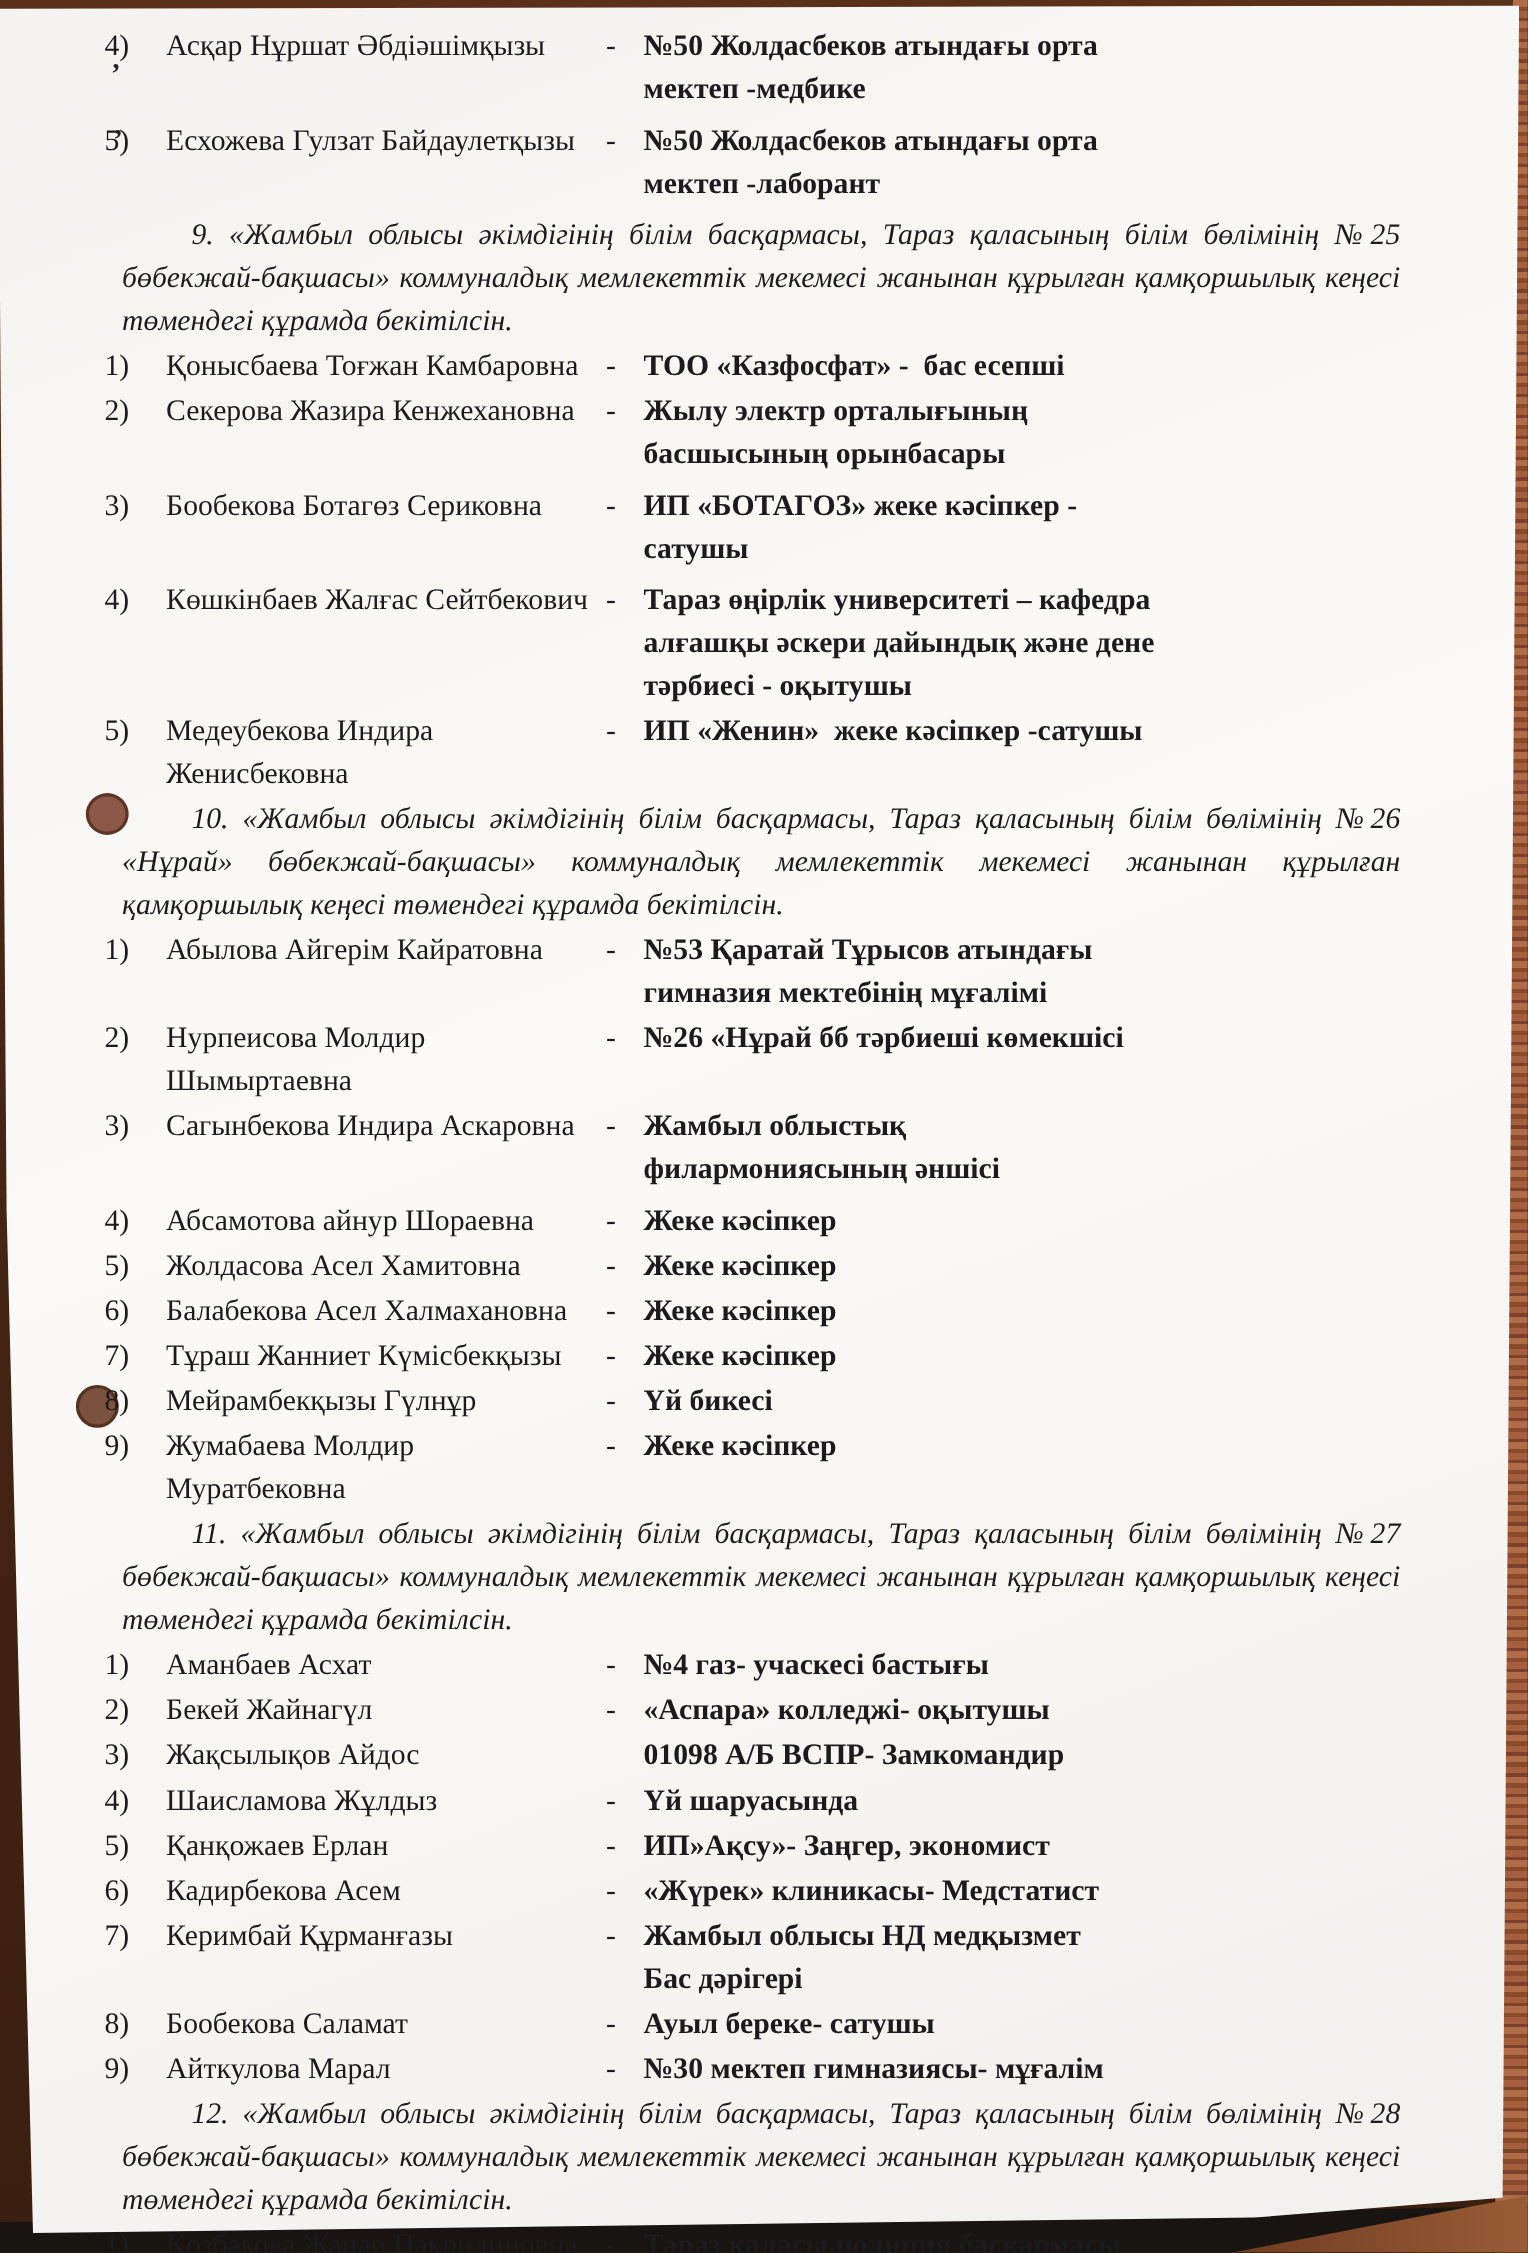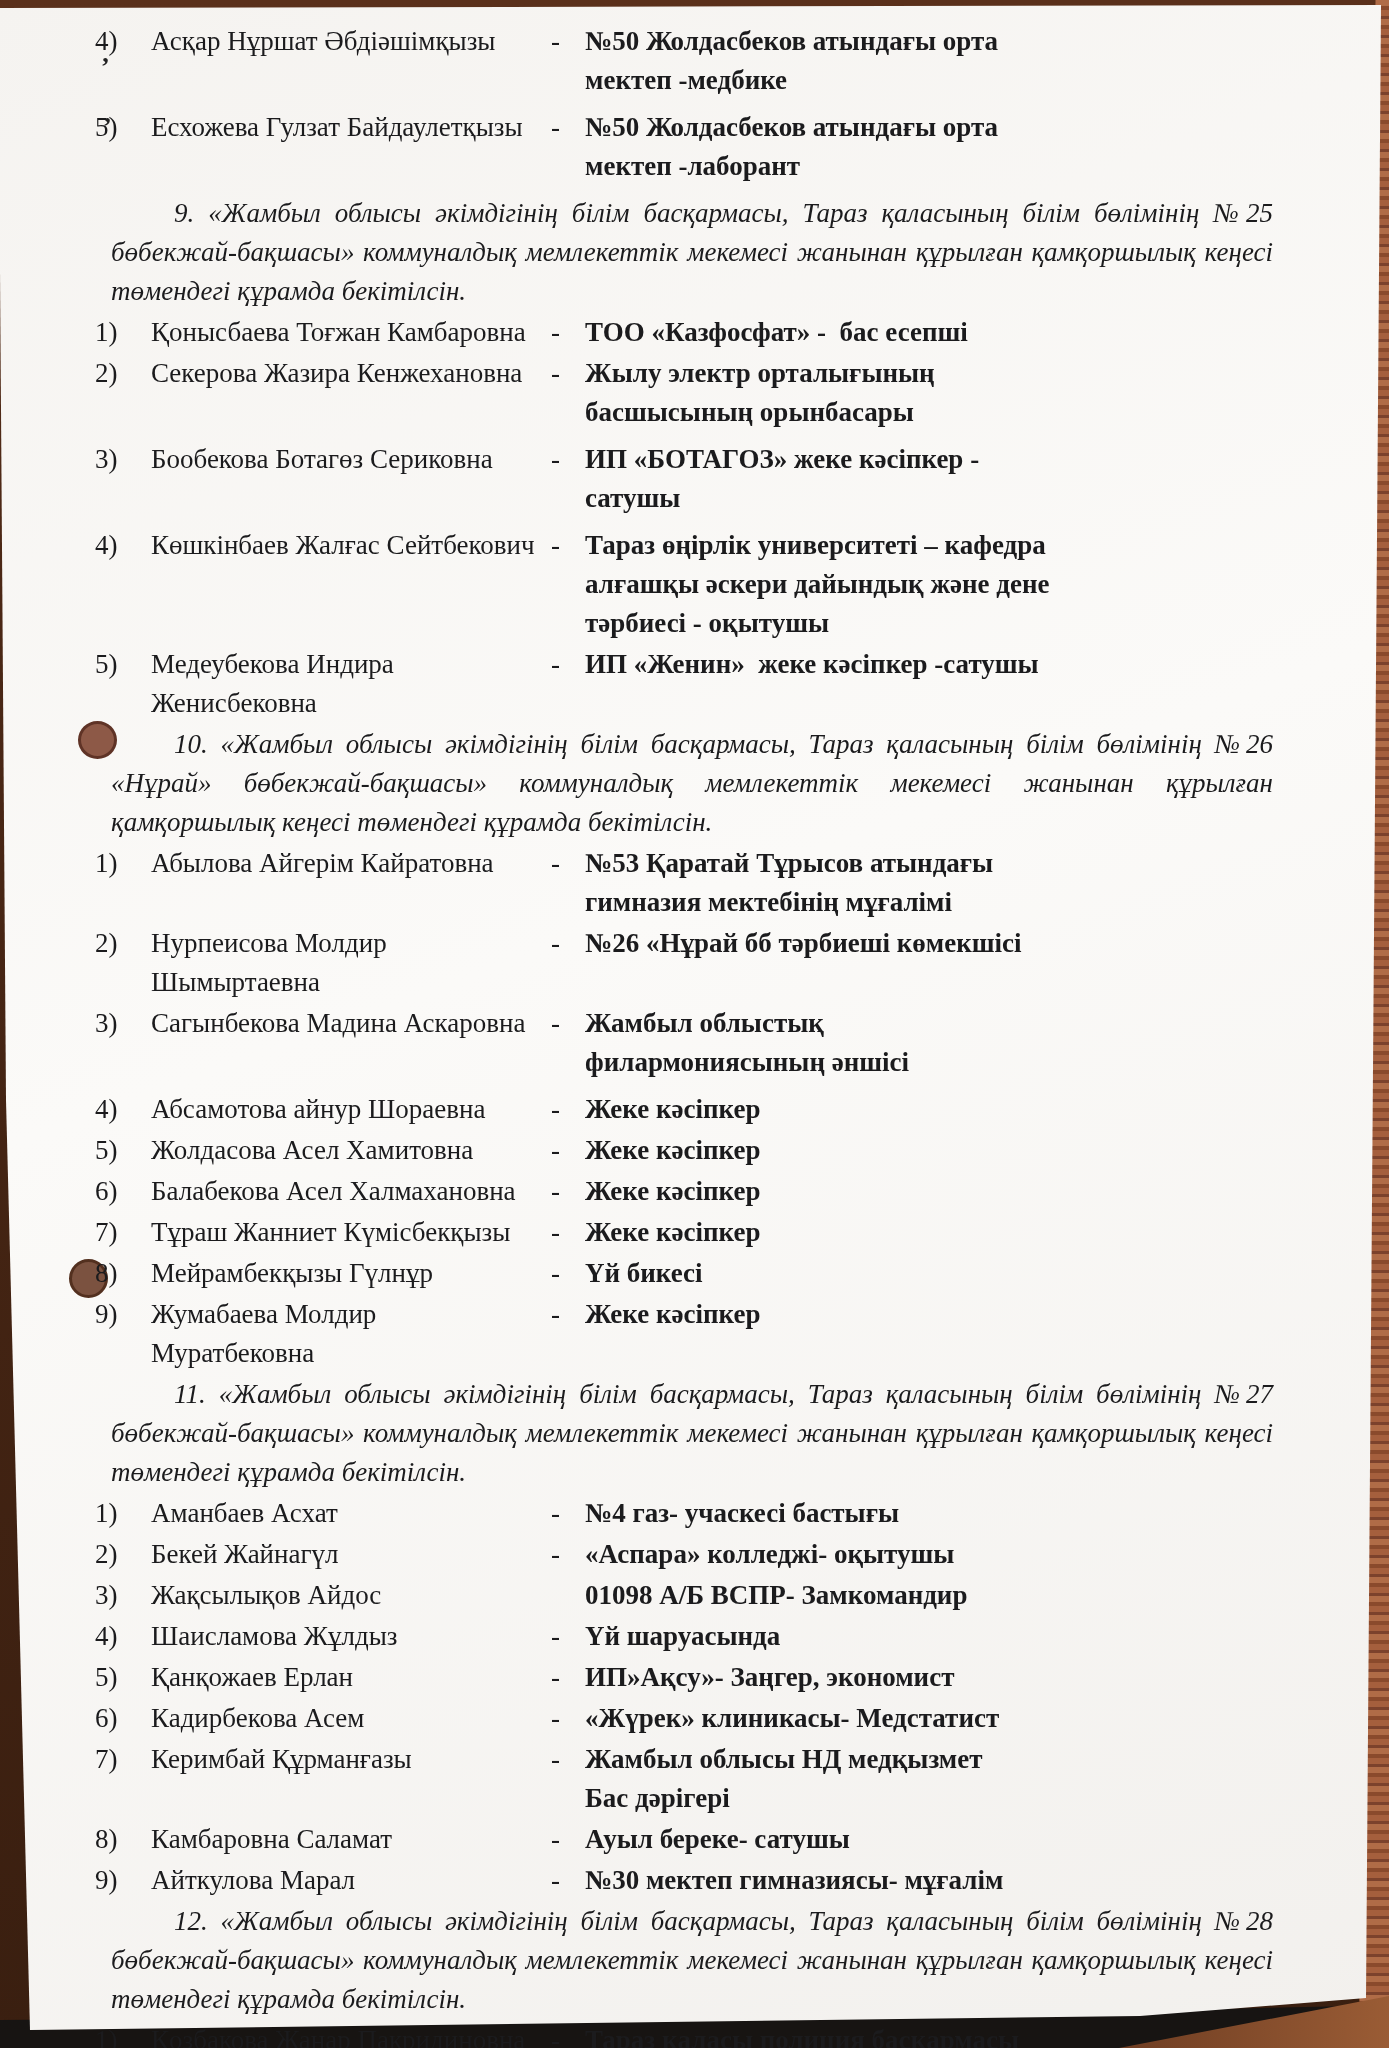--- a/index.html
+++ b/index.html
@@ -123,21 +123,21 @@
 гимназия мектебінің мұғалімі</span>
     </div>
     <div class="row">
       <span class="num">2)</span>
       <span class="name">Нурпеисова Молдир Шымыртаевна</span>
       <span class="dash">-</span>
       <span class="role">№26 «Нұрай бб тәрбиеші көмекшісі</span>
     </div>
     <div class="row mb">
       <span class="num">3)</span>
-      <span class="name">Сагынбекова Мадина Аскаровна</span>
+      <span class="name">Сагынбекова Индира Аскаровна</span>
       <span class="dash">-</span>
       <span class="role">Жамбыл облыстық
 филармониясының әншісі</span>
     </div>
     <div class="row">
       <span class="num">4)</span>
       <span class="name">Абсамотова айнур Шораевна</span>
       <span class="dash">-</span>
       <span class="role">Жеке кәсіпкер</span>
     </div>
@@ -211,21 +211,21 @@
     </div>
     <div class="row">
       <span class="num">7)</span>
       <span class="name">Керимбай Құрманғазы</span>
       <span class="dash">-</span>
       <span class="role">Жамбыл облысы НД медқызмет
 Бас дәрігері</span>
     </div>
     <div class="row">
       <span class="num">8)</span>
-      <span class="name">Камбаровна Саламат</span>
+      <span class="name">Бообекова Саламат</span>
       <span class="dash">-</span>
       <span class="role">Ауыл береке- сатушы</span>
     </div>
     <div class="row">
       <span class="num">9)</span>
       <span class="name">Айткулова Марал</span>
       <span class="dash">-</span>
       <span class="role">№30 мектеп гимназиясы- мұғалім</span>
     </div>
 

